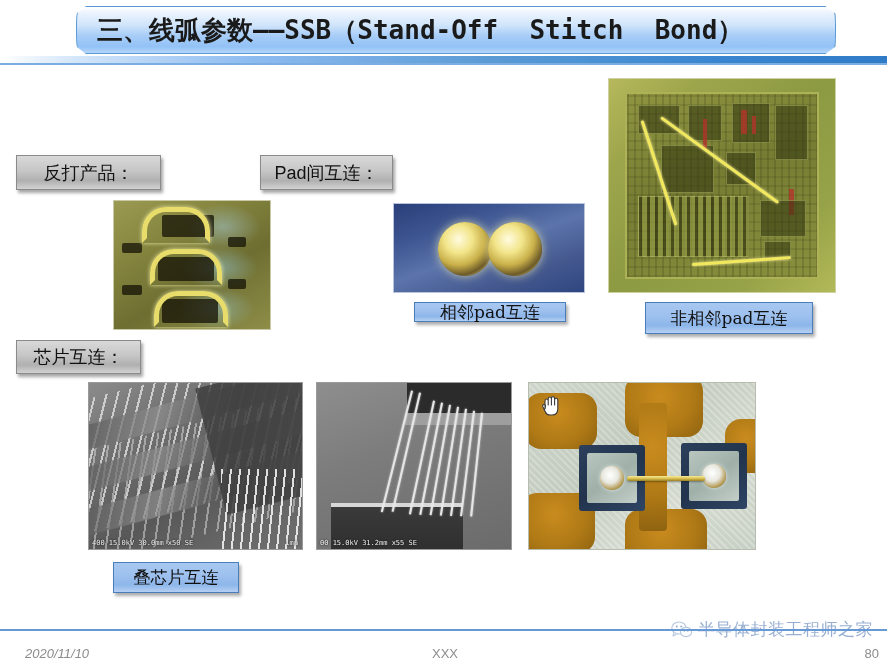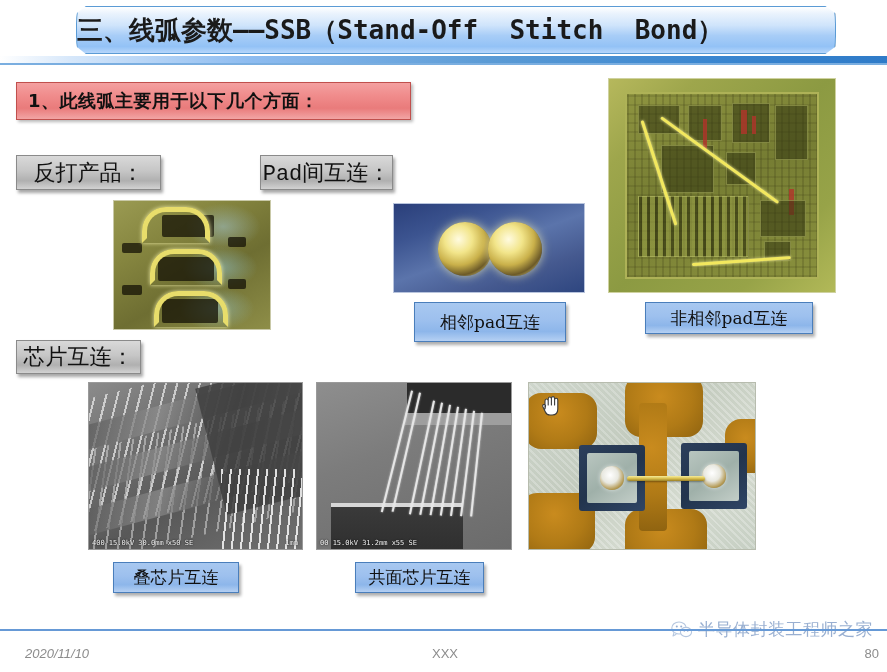--- a/index.html
+++ b/index.html
@@ -35,20 +35,21 @@
         #cfe4fb 40%,
         #a8cdf7 62%,
         #93c2f6 86%,
         #b6d6fb 100%);
     border: 1px solid #5b9bd5;
     border-radius: 4px / 18px;
     box-shadow: 2px 3px 3px rgba(0,0,0,0.28);
     display: flex;
     align-items: center;
     box-sizing: border-box;
+    padding-left: 20px;
     clip-path: polygon(0% 16%, 1.3% 0%, 98.6% 0%, 100% 16%, 100% 84%, 98.6% 100%, 1.3% 100%, 0% 84%);
   }
   .title-text {
     font-family: "DejaVu Sans Mono", "Liberation Mono", monospace;
     font-size: 26px;
     font-weight: 700;
     color: #1a1a1a;
     white-space: pre;
     letter-spacing: 0px;
   }
@@ -100,22 +101,22 @@
     position: absolute;
     background: linear-gradient(to bottom, #d9d9d9 0%, #c6c6c6 45%, #b0b0b0 75%, #d2d2d2 100%);
     border: 1px solid #8a8a8a;
     box-shadow: 2px 3px 3px rgba(0,0,0,0.35);
     display: flex;
     align-items: center;
     justify-content: center;
     box-sizing: border-box;
   }
   .gray-label span {
-    font-family: Liberation Mono, monospace;
-    font-size: 22px;
+    font-family: Liberation Sans, sans-serif;
+    font-size: 18px;
     color: #111111;
     white-space: nowrap;
   }
 
   
   .blue-caption {
     position: absolute;
     background: linear-gradient(to bottom, #a8c8f0 0%, #9dc0ee 45%, #8db6ea 75%, #b5d0f3 100%);
     border: 1px solid #4a7ebb;
     box-shadow: 2px 3px 3px rgba(0,0,0,0.32);
@@ -348,23 +349,20 @@
 <body>
 
 <div class="slide">
 
   <div class="title-banner">
     <div class="title-text">三、线弧参数——SSB（Stand-Off  Stitch  Bond）</div>
   </div>
   <div class="header-rule"></div>
   <div class="header-rule-thin"></div>
 
-  <div class="red-banner">
-    <span class="red-banner-text">1、此线弧主要用于以下几个方面：</span>
-  </div>
 
   <div class="gray-label" style="left:16px; top:155px; width:145px; height:35px;">
     <span>反打产品：</span>
   </div>
 
   <div class="gray-label" style="left:16px; top:340px; width:125px; height:34px;">
     <span>芯片互连：</span>
   </div>
 
   <div class="gray-label" style="left:260px; top:155px; width:133px; height:35px;">
@@ -403,21 +401,21 @@
       <div class="die-red" style="left:85%; top:52%; width:3%; height:14%;"></div>
       <div class="die-memory" style="left:6%; top:56%; width:58%; height:33%;"></div>
       <div class="die-block" style="left:70%; top:58%; width:24%; height:20%;"></div>
       <div class="die-block" style="left:72%; top:80%; width:14%; height:11%;"></div>
       <div class="gold-wire" style="left:18%; top:12%; width:76%; transform: rotate(36deg);"></div>
       <div class="gold-wire" style="left:8%; top:14%; width:58%; transform: rotate(72deg);"></div>
       <div class="gold-wire" style="left:34%; top:92%; width:52%; transform: rotate(-4deg);"></div>
     </div>
   </div>
 
-  <div class="blue-caption" style="left:414px; top:302px; width:152px; height:40px;">
+  <div class="blue-caption" style="left:414px; top:302px; width:152px; height:20px;">
     <span>相邻pad互连</span>
   </div>
 
   <div class="blue-caption" style="left:645px; top:302px; width:168px; height:32px;">
     <span>非相邻pad互连</span>
   </div>
 
   <div class="photo photo-sem" style="left:88px; top:382px; width:215px; height:168px;">
     <div style="position:absolute; left:-20px; top:-10px; width:260px; height:130px;
                 background: repeating-linear-gradient(118deg, rgba(235,235,235,0.85) 0 2px, rgba(0,0,0,0) 2px 11px);
@@ -476,23 +474,20 @@
   <div class="cursor-hand" style="left:540px; top:394px;">
     <svg width="22" height="24" viewBox="0 0 22 24">
       <path d="M5 15 L5 7 Q5 5 6.6 5 Q8.2 5 8.2 7 L8.2 11 L8.2 5 Q8.2 3 9.8 3 Q11.4 3 11.4 5 L11.4 11 L11.4 4.6 Q11.4 2.6 13 2.6 Q14.6 2.6 14.6 4.6 L14.6 11 L14.6 6 Q14.6 4.2 16.2 4.2 Q17.8 4.2 17.8 6 L17.8 15 Q17.8 21 12.2 21 L10 21 Q6.6 21 5.4 18 L3 13 Q2.2 11.2 3.6 10.6 Q5 10 5.6 11.6 Z" fill="#ffffff" stroke="#3a3a3a" stroke-width="1.1" stroke-linejoin="round"></path>
     </svg>
   </div>
 
   <div class="blue-caption" style="left:113px; top:562px; width:126px; height:31px;">
     <span>叠芯片互连</span>
   </div>
 
-  <div class="blue-caption" style="left:355px; top:562px; width:129px; height:31px;">
-    <span>共面芯片互连</span>
-  </div>
 
 
   <div class="watermark">
     <svg width="22" height="20" viewBox="0 0 22 20">
       <ellipse cx="8" cy="8" rx="7.2" ry="6" fill="#ffffff" stroke="#8aa6cd" stroke-width="1.1"></ellipse>
       <path d="M3 12.6 L2 16 L5.2 14.2" fill="#ffffff" stroke="#8aa6cd" stroke-width="1.1" stroke-linejoin="round"></path>
       <circle cx="5.8" cy="6.4" r="1" fill="#5b7fb5"></circle>
       <circle cx="10.2" cy="6.4" r="1" fill="#5b7fb5"></circle>
       <ellipse cx="15" cy="12" rx="5.6" ry="4.6" fill="#ffffff" stroke="#8aa6cd" stroke-width="1.1"></ellipse>
       <circle cx="13.3" cy="11" r="0.8" fill="#5b7fb5"></circle>

